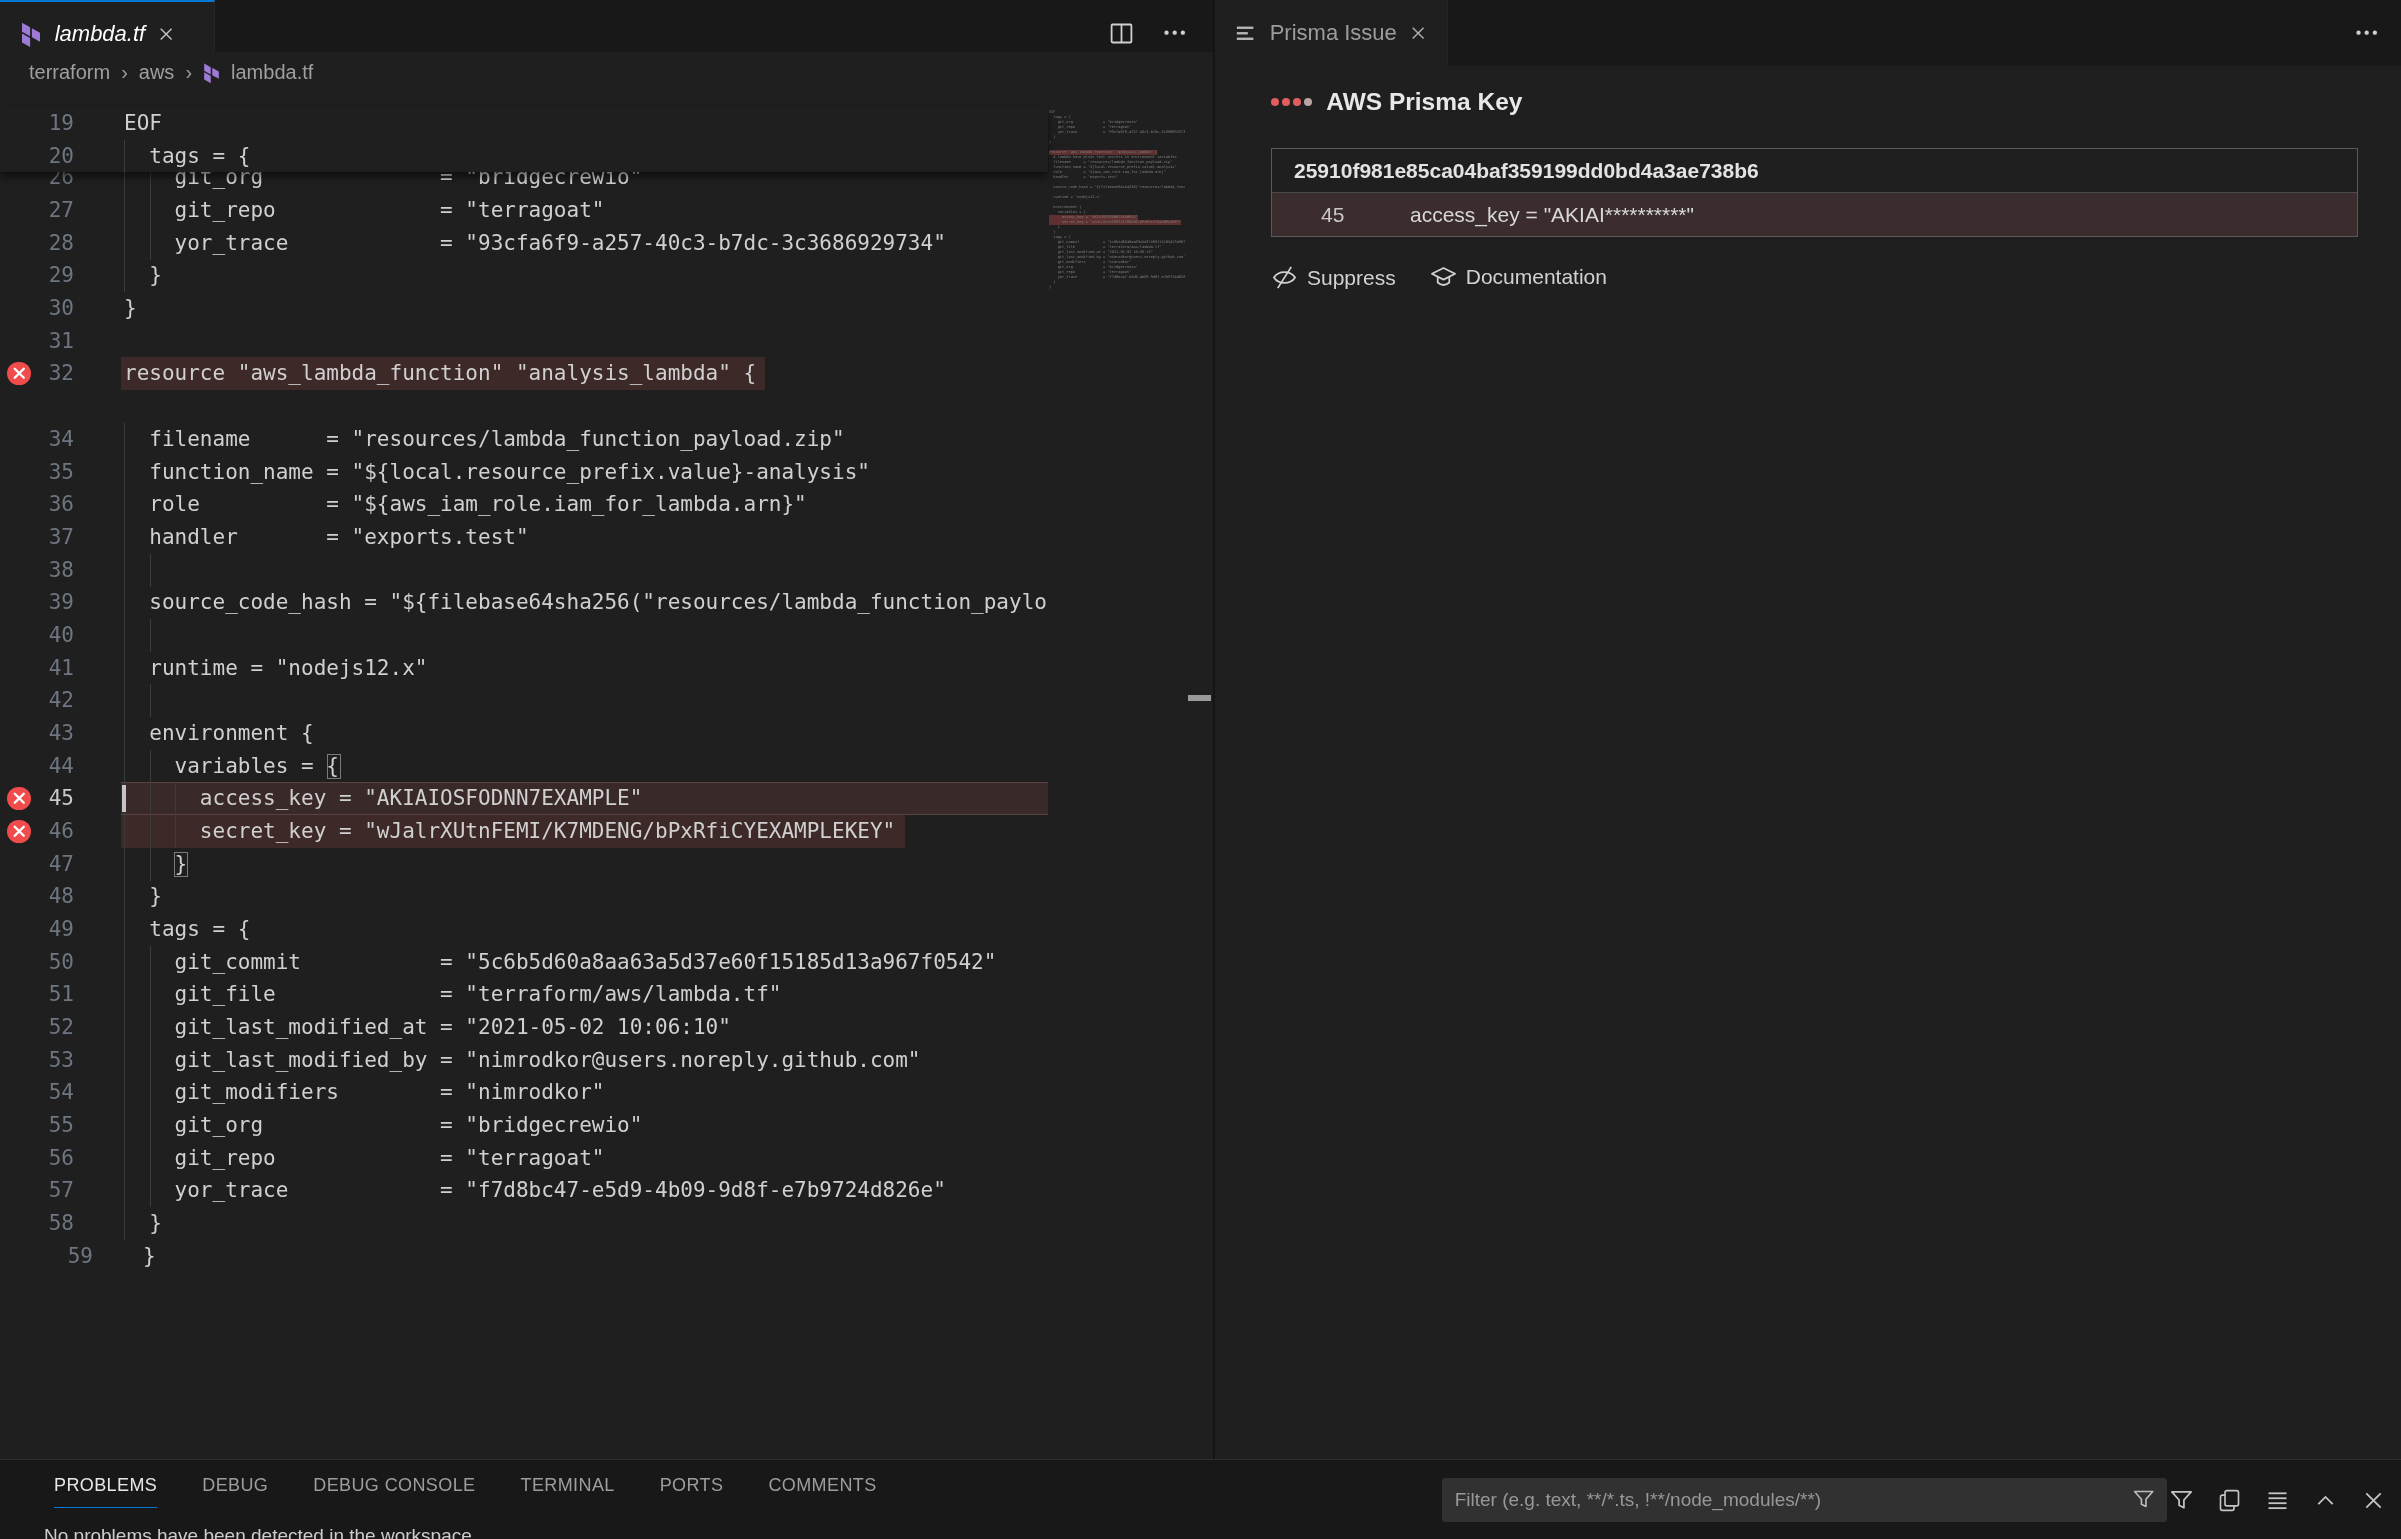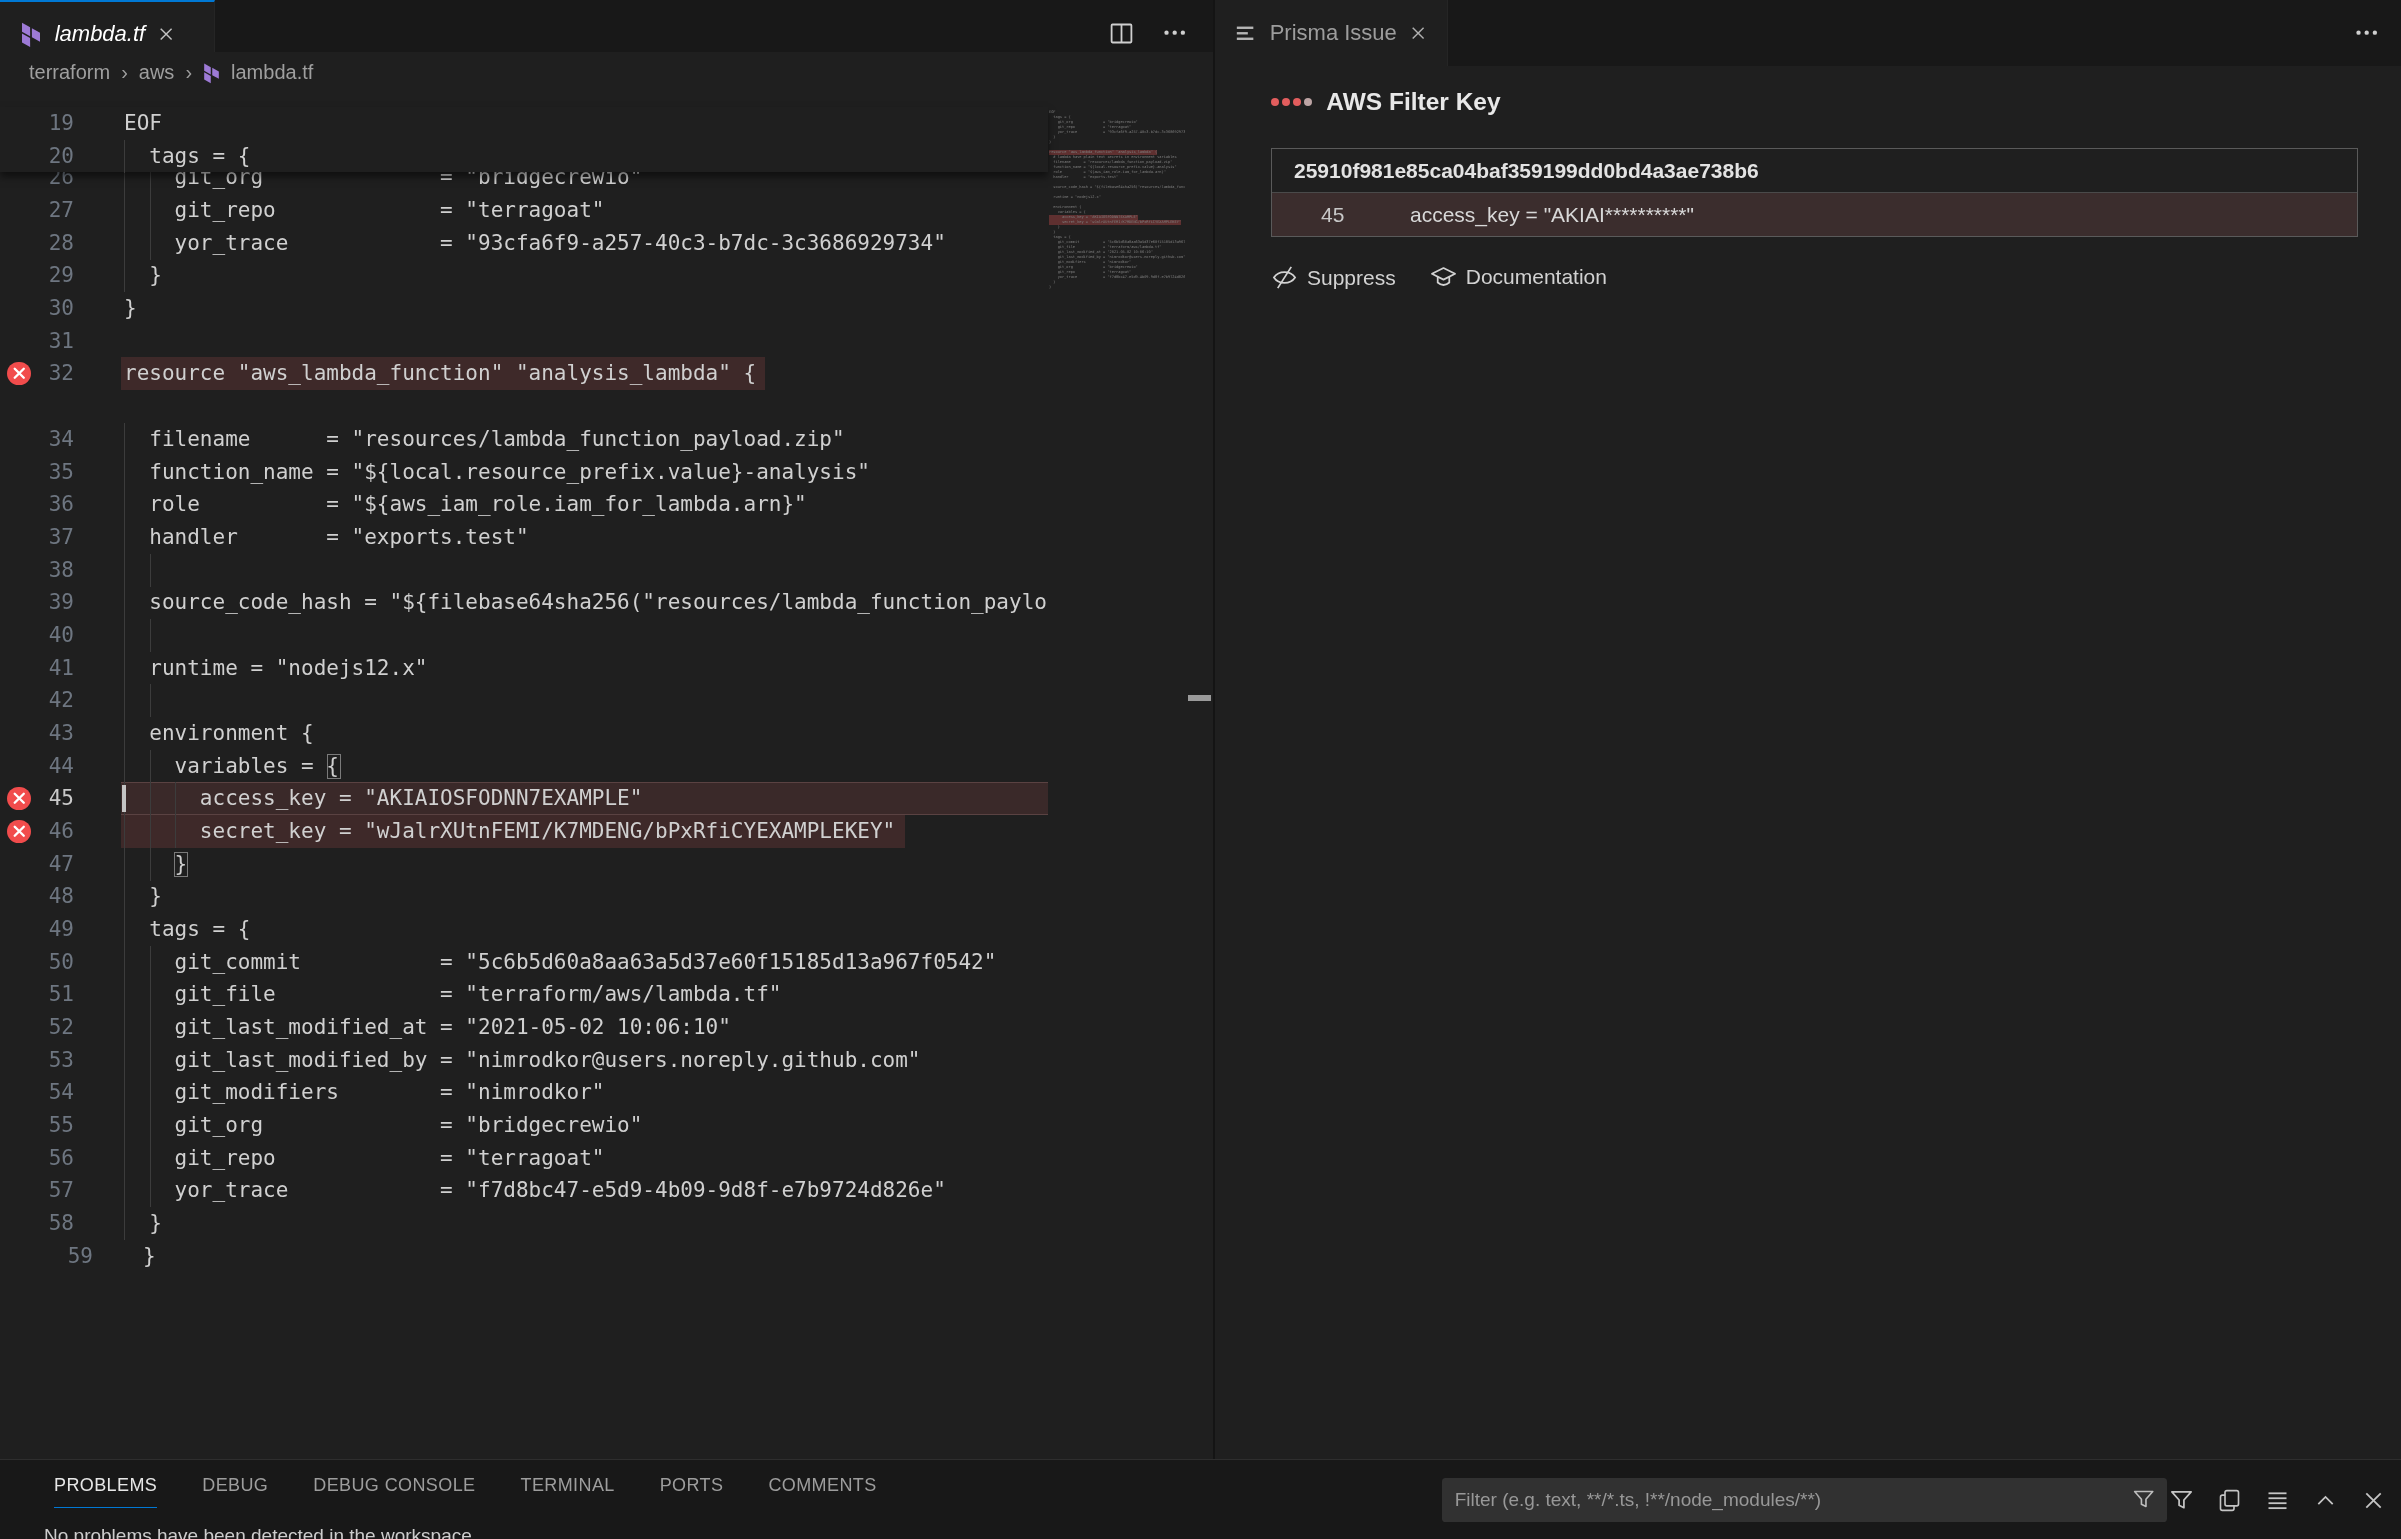--- a/index.html
+++ b/index.html
@@ -405,21 +405,21 @@
   </div>
 
   <div class="issue-panel">
     <div class="issue-header">
       <div class="dots" id="severity-dots">
           <span class="dot" style="background: rgb(226, 93, 93);"></span>
           <span class="dot" style="background: rgb(226, 93, 93);"></span>
           <span class="dot" style="background: rgb(226, 93, 93);"></span>
           <span class="dot" style="background: rgb(189, 164, 164);"></span>
         </div>
-      <span class="issue-title">AWS Filter Key</span>
+      <span class="issue-title">AWS Prisma Key</span>
     </div>
     <div class="finding-box">
       <div class="hash-row">25910f981e85ca04baf359199dd0bd4a3ae738b6</div>
       <div class="code-row">
         <span class="fi-ln">45</span>
         <span class="fi-snippet">access_key = "AKIAI**********"</span>
       </div>
     </div>
     <div class="actions">
       <div class="action">

